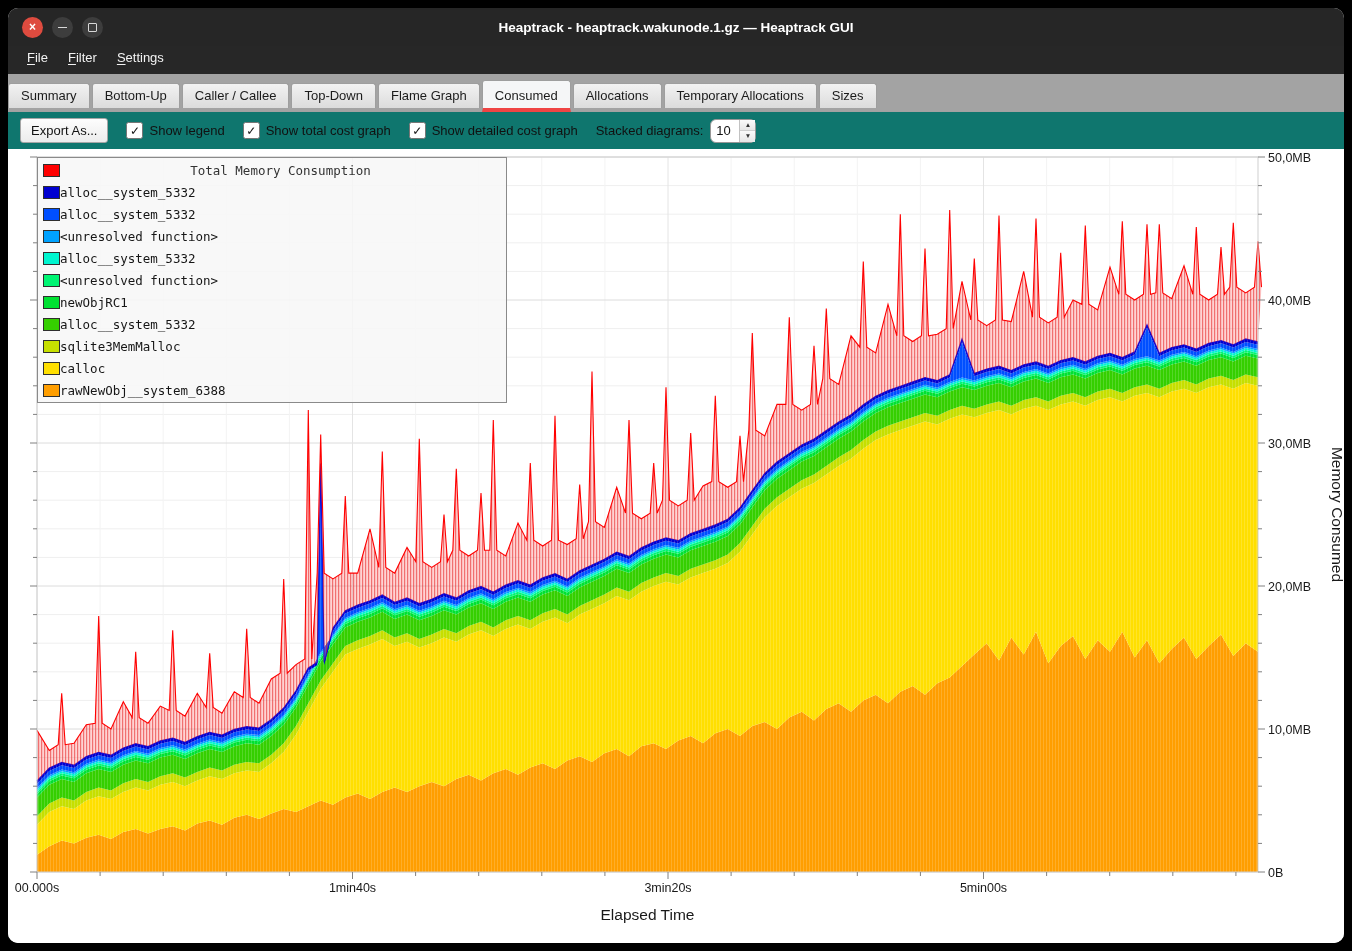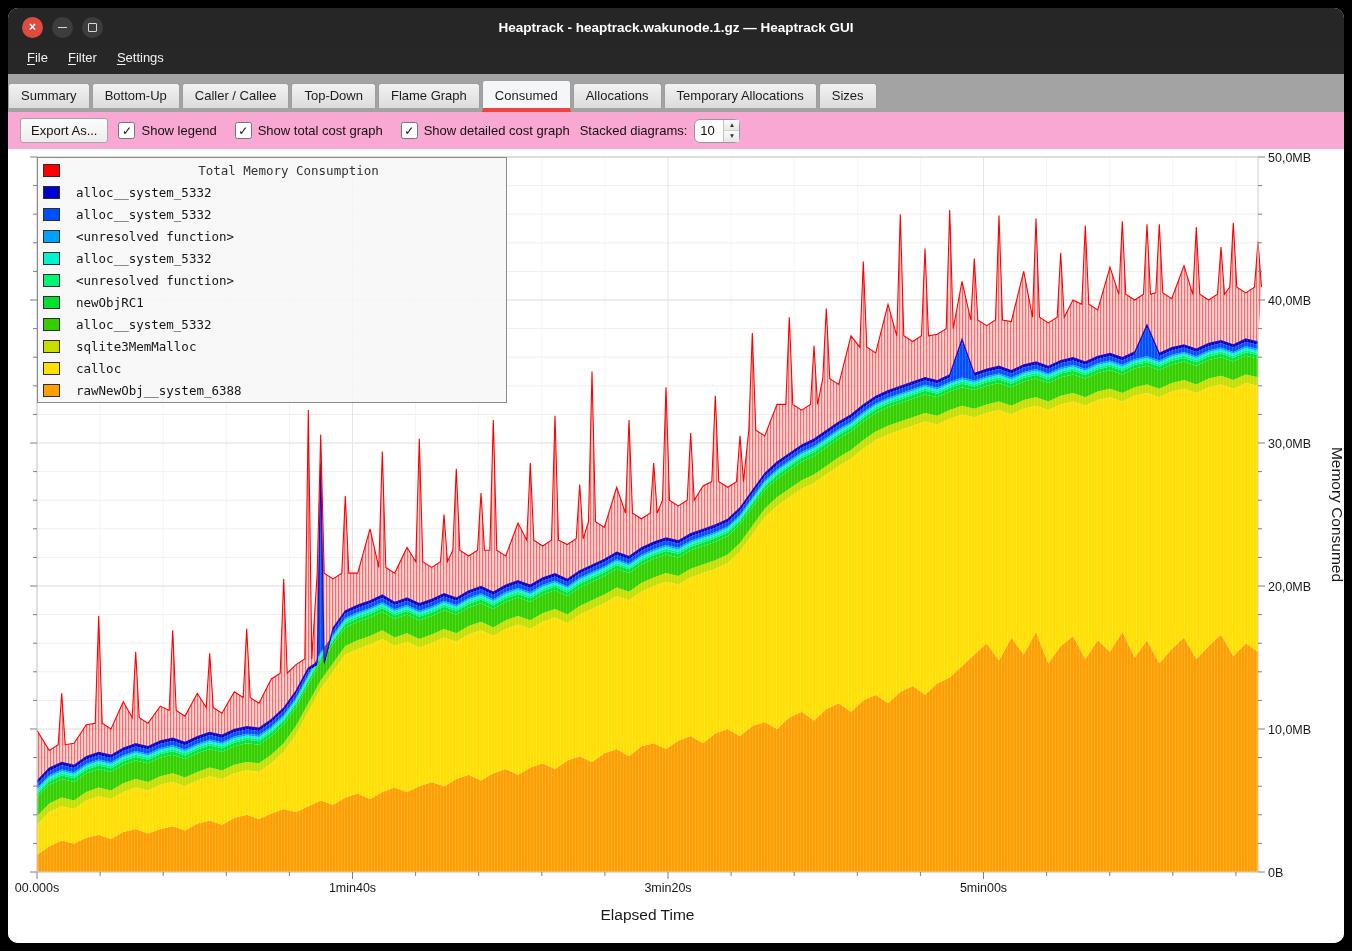--- a/index.html
+++ b/index.html
@@ -17,38 +17,38 @@
   
   .menubar{height:28px;background:#272727;display:flex;padding-left:10px;gap:2px;flex:0 0 auto;}
   .menuitem{color:#f2f2f2;font-size:13px;padding:4px 9px;border-radius:3px;cursor:pointer;}
   .menuitem u{text-underline-offset:2px;}
   
   .tabbar{display:flex;align-items:center;padding:6px 8px 0 0;border-bottom:1px solid #a2a2a2;background:#a3a3a3;flex:0 0 auto;}
   .tab{font-size:13px;color:#1b1b1b;background:linear-gradient(#f2f2f2,#dcdcdc);border:1px solid #9e9e9e;border-bottom:none;
        padding:4px 12px 5px 12px;margin-right:2px;border-top-left-radius:3px;border-top-right-radius:3px;cursor:pointer;white-space:nowrap;}
   .tab.active{background:#f5f6f7;padding-top:7px;margin-bottom:-1px;border-bottom:4px solid #ef4444;z-index:2;}
   
-  .toolbar{display:flex;align-items:center;gap:10px;padding:6px 12px;flex:0 0 auto;background:#f9a8d4;}
+  .toolbar{display:flex;align-items:center;gap:18px;padding:6px 12px;flex:0 0 auto;background:#0f766e;}
   .btn{font-family:inherit;font-size:13px;padding:4px 10px;border:1px solid #a6a6a6;border-radius:3px;background:linear-gradient(#fdfdfd,#ececec);cursor:pointer;color:#111;}
   #checks{display:inline-flex;gap:18px;}
   .check{display:inline-flex;align-items:center;gap:6px;font-size:13px;color:#111;cursor:pointer;}
   .box{width:15px;height:15px;border:1px solid #767676;border-radius:2.5px;background:#fff;display:inline-flex;align-items:center;justify-content:center;font-size:12px;color:#141414;line-height:1;}
   .spinwrap{display:inline-flex;align-items:center;gap:7px;}
   .spinlabel{font-size:13px;color:#111;}
   .spinbox{display:inline-flex;border:1px solid #979797;background:#fff;border-radius:6px;height:22px;align-items:stretch;}
   .spinval{min-width:18px;padding:0 5px;font-size:13px;display:flex;align-items:center;color:#111;}
   .spinbtns{display:flex;flex-direction:column;border-left:1px solid #c2c2c2;}
   .sb{flex:1;font-size:6.5px;line-height:1;display:flex;align-items:center;justify-content:center;width:15px;background:linear-gradient(#fafafa,#e6e6e6);color:#333;cursor:pointer;}
   .sb + .sb{border-top:1px solid #cfcfcf;}
   
   .chartwrap{position:relative;flex:1;background:#ffffff;overflow:hidden;}
   #chart{position:absolute;left:0;top:0;}
   .legend{position:absolute;left:29px;top:8px;width:470px;background:rgba(247,247,247,0.86);border:1px solid #8a8a8a;
           padding:1px 5px;font-family:"DejaVu Sans Mono",monospace;font-size:12.5px;box-sizing:border-box;}
-  .lgrow{display:flex;align-items:center;gap:16px;height:22px;}
+  .lgrow{display:flex;align-items:center;gap:0;height:22px;}
   .sw{width:15px;height:11px;border:1px solid #2e2e2e;flex:0 0 auto;}
   .lgtitle{flex:1;text-align:center;color:#333;}
   .lgtxt{color:#161616;white-space:nowrap;}
 </style>
 </head>
 <body>
 
 <div class="window">
   <div class="titlebar">
     <div class="winbtns">

